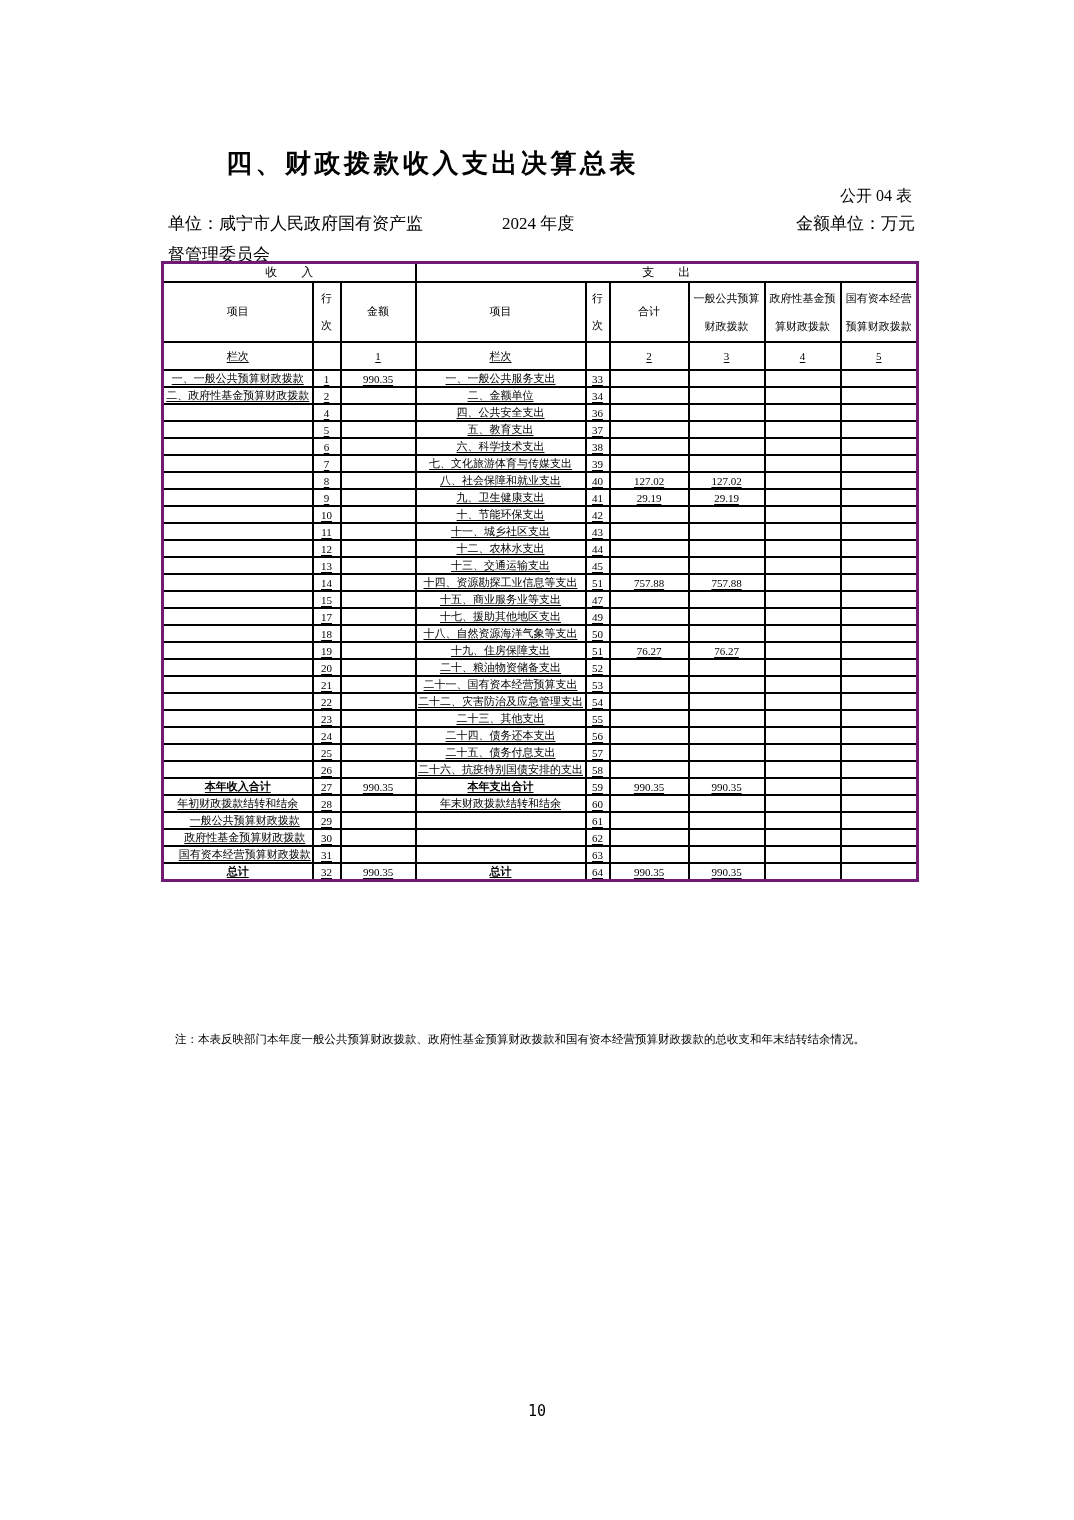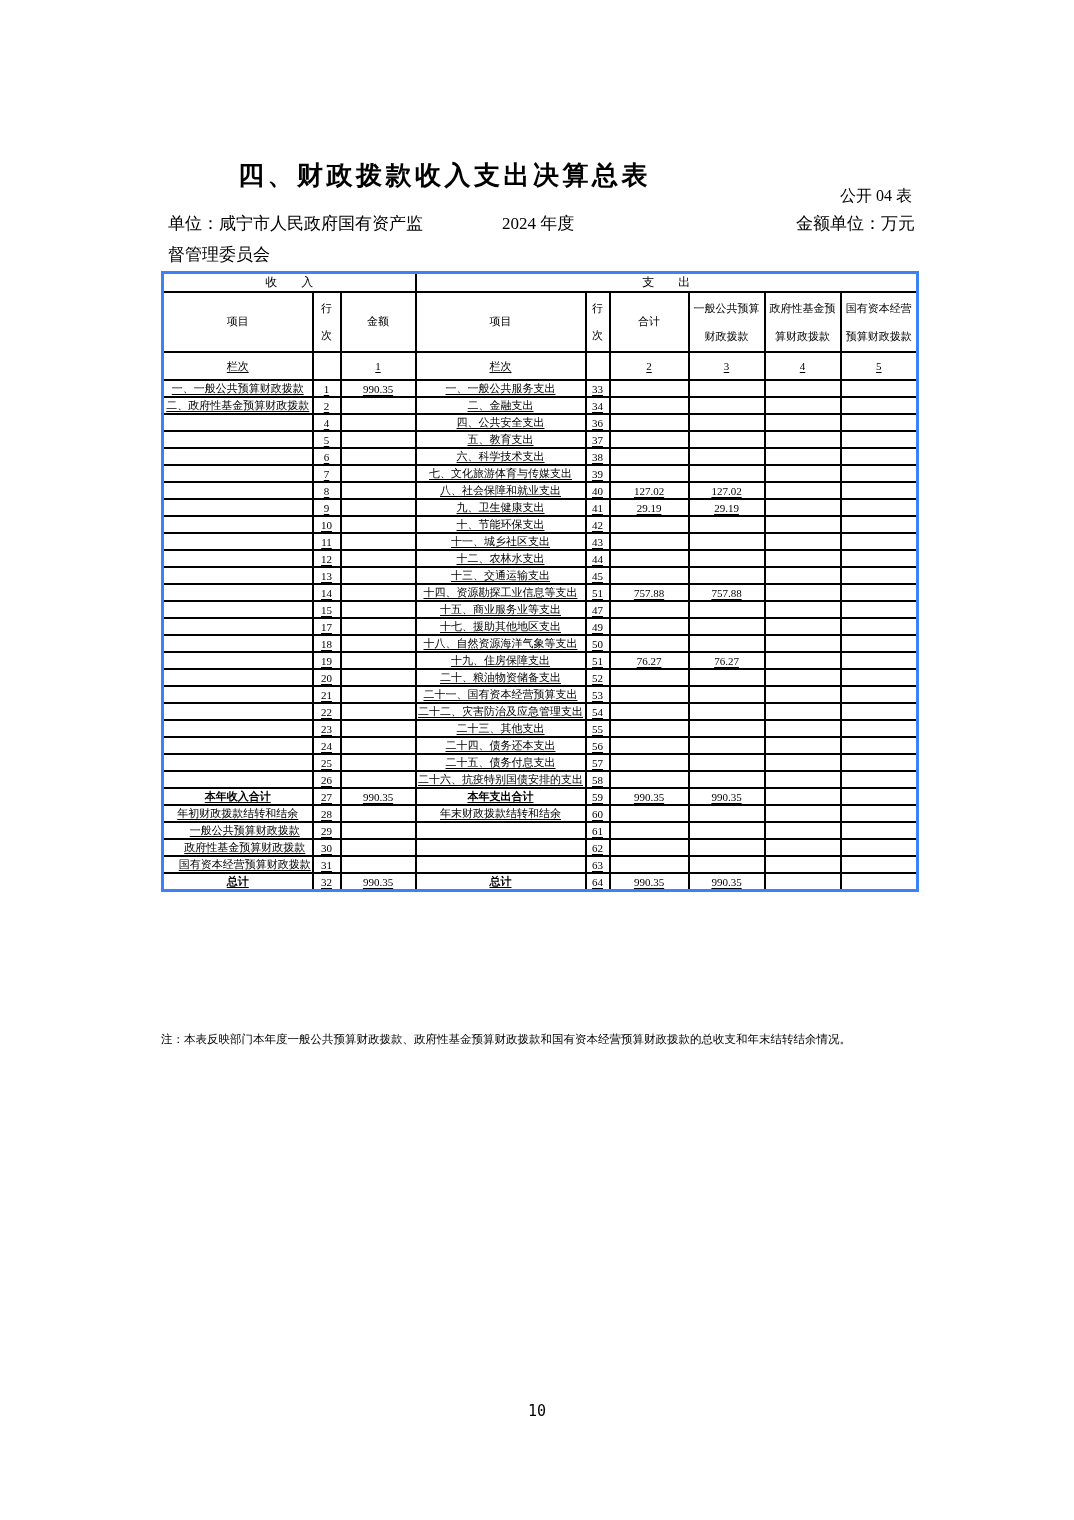--- a/index.html
+++ b/index.html
@@ -5,44 +5,44 @@
   html,body{margin:0;padding:0;background:#fff;}
   .page{
     position:relative;
     width:1074px;height:1520px;
     background:#ffffff;
     color:#000;
     font-family:"Liberation Serif","DejaVu Serif",serif;
     overflow:hidden;
   }
   .doc-title{
-    position:absolute;left:222px;top:142px;margin:16px;
+    position:absolute;left:222px;top:142px;margin:4px;
     font-family:"DejaVu Sans","Liberation Sans",sans-serif;
     font-size:26px;font-weight:bold;letter-spacing:3.5px;white-space:nowrap;
   }
   .form-no{
     position:absolute;right:162px;top:186px;
     font-size:16px;white-space:nowrap;
   }
   .meta-unit{
     position:absolute;left:168px;top:208px;width:268px;
     font-size:17px;line-height:31px;word-break:break-all;
   }
   .meta-year{
     position:absolute;left:502px;top:208px;
     font-size:17px;line-height:31px;white-space:nowrap;
   }
   .meta-amount{
     position:absolute;right:159px;top:208px;
     font-size:17px;line-height:31px;white-space:nowrap;
   }
   table.fiscal{
-    position:absolute;left:161px;top:271px;
+    position:absolute;left:161px;top:261px;
     width:755px;table-layout:fixed;
-    border-collapse:collapse;border:3px solid #3b82f6;
+    border-collapse:collapse;border:3px solid #701a75;
     font-family:"Liberation Serif","DejaVu Serif",serif;
   }
   table.fiscal td{
     border:2px solid #000;padding:0;
     font-size:11px;text-align:center;vertical-align:middle;
     overflow:visible;
   }
   tr.sec-row{height:15px;}
   tr.sec-row td{font-size:12px;}
   tr.hdr-row{height:60px;}
@@ -51,21 +51,21 @@
   tr.lanci-row{height:28px;}
   tbody tr{height:17px;}
   .vert{display:inline-block;width:1em;line-height:2.45em;word-break:break-all;}
   td.item{text-align:left;padding-left:5px;white-space:nowrap;}
   td.item.ind{padding-left:14px;}
   td.item.em{text-align:center;font-weight:bold;padding-left:0;}
   td.numc{text-align:right;padding-right:7px;}
   td.ctr{text-align:center;}
   .u{text-decoration:underline;text-underline-offset:2px;}
   .note{
-    position:absolute;left:161px;top:1032px;width:770px;
+    position:absolute;left:175px;top:1032px;width:770px;
     font-size:11.5px;white-space:nowrap;font-family:Liberation Mono, monospace;
   }
   .page-num{
     position:absolute;left:0;top:1402px;width:100%;
     text-align:center;
     font-family:"DejaVu Sans Mono","Liberation Mono",monospace;
     font-size:15px;
   }
 </style>
 </head>
@@ -130,21 +130,21 @@
           <td class="ctr"><span class="u">33</span></td>
           <td class="numc"></td>
           <td class="numc"></td>
           <td class="numc"></td>
           <td class="numc"></td>
         </tr>
         <tr>
           <td class="item"><span class="u">二、政府性基金预算财政拨款</span></td>
           <td class="ctr"><span class="u">2</span></td>
           <td class="numc"></td>
-          <td class="item"><span class="u">二、金融支出</span></td>
+          <td class="item"><span class="u">二、金额单位</span></td>
           <td class="ctr"><span class="u">34</span></td>
           <td class="numc"></td>
           <td class="numc"></td>
           <td class="numc"></td>
           <td class="numc"></td>
         </tr>
         <tr>
           <td class="item"></td>
           <td class="ctr"><span class="u">4</span></td>
           <td class="numc"></td>

